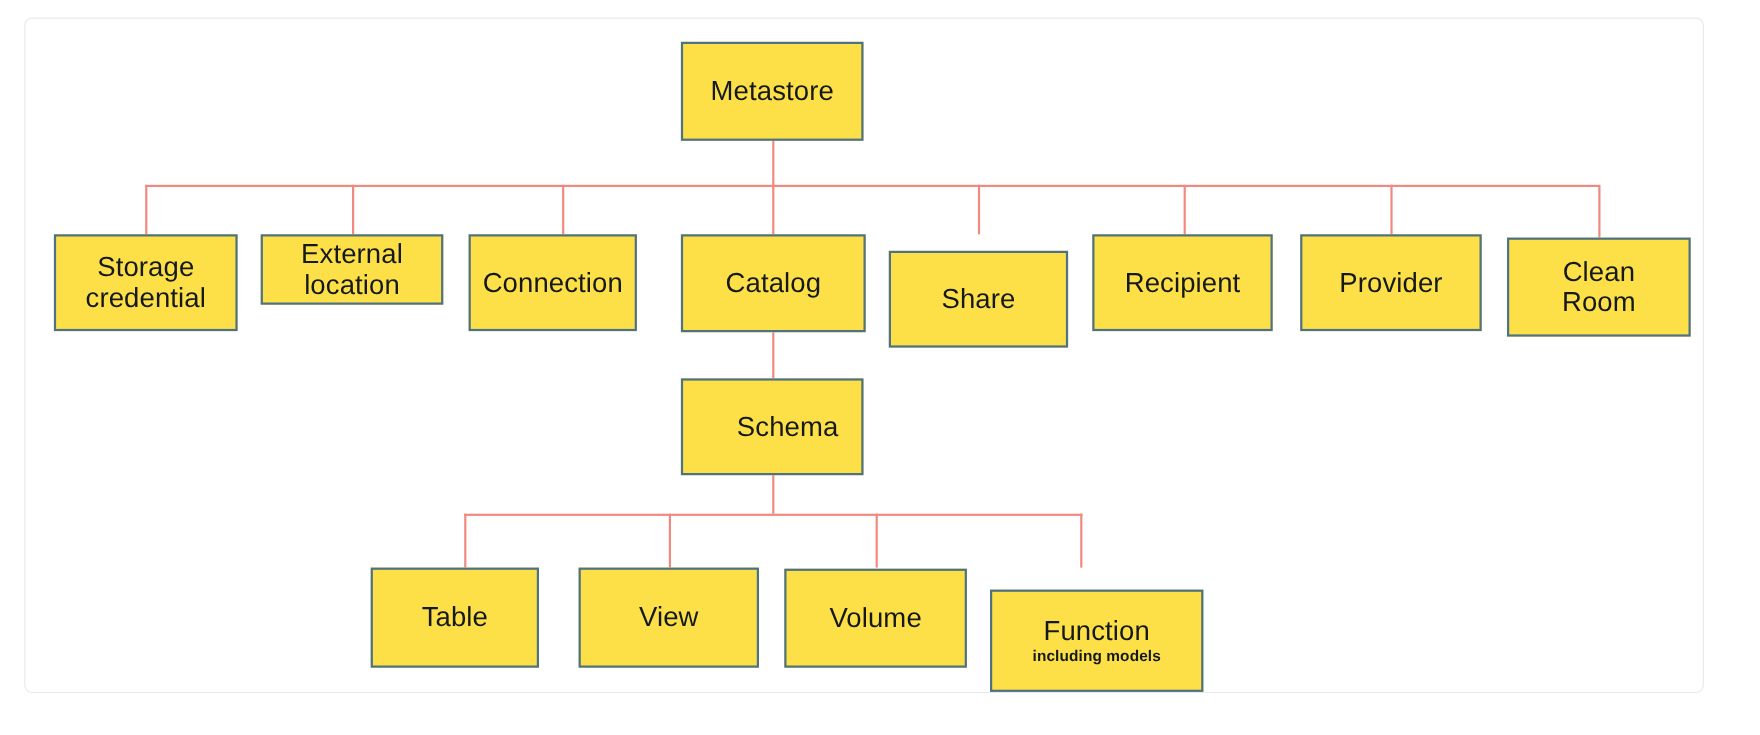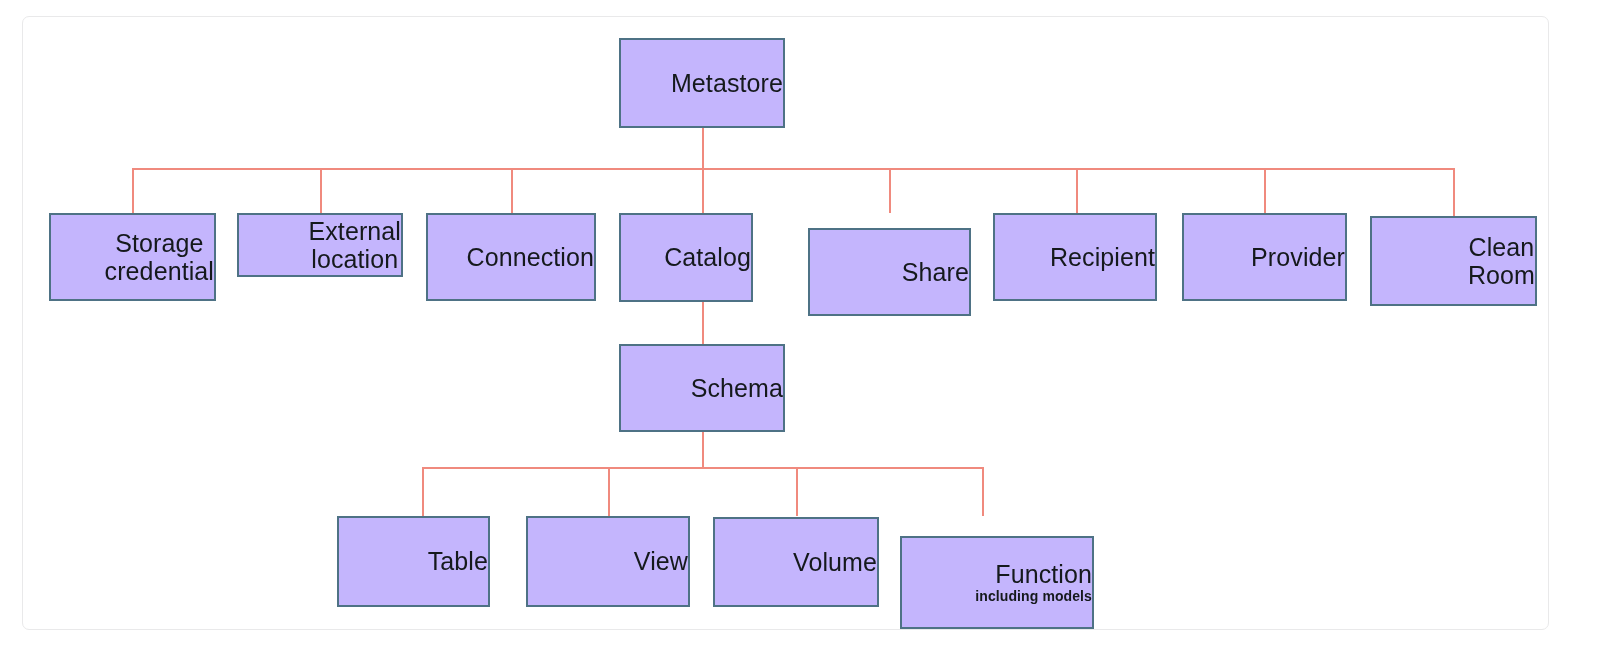--- a/index.html
+++ b/index.html
@@ -33,25 +33,25 @@
     position: absolute;
     background: #f08a7e;
   }
   .conn.h { height: 2px; }
   .conn.v { width: 2px; }
 
   
   .node {
     position: absolute;
     box-sizing: border-box;
-    background: #c4b5fd;
+    background: #fde047;
     border: 2px solid #4e7285;
     display: flex;
     flex-direction: column;
-    align-items: flex-end;
+    align-items: center;
     justify-content: center;
     text-align: center;
     color: #15191c;
     line-height: 1.14;
   }
   .node .label {
     font-size: 25px;
     font-weight: 400;
     letter-spacing: 0.1px;
     white-space: pre-line;
@@ -99,25 +99,25 @@
     <div class="node" style="left:26px; top:196px; width:167px; height:88px;">
       <span class="label">Storage
 credential</span>
     </div>
 
     <div class="node" style="left:214px; top:196px; width:166px; height:64px;">
       <span class="label">External
 location</span>
     </div>
 
-    <div class="node" style="left:403px; top:196px; width:170px; height:88px;">
+    <div class="node" style="left:403px; top:196px; width:153px; height:88px;">
       <span class="label">Connection</span>
     </div>
 
-    <div class="node" style="left:596px; top:196px; width:134px; height:89px;">
+    <div class="node" style="left:596px; top:196px; width:168px; height:89px;">
       <span class="label">Catalog</span>
     </div>
 
     <div class="node" style="left:785px; top:196px; width:163px; height:88px;margin-top:15px;">
       <span class="label">Share</span>
     </div>
 
     <div class="node" style="left:970px; top:196px; width:164px; height:88px;">
       <span class="label">Recipient</span>
     </div>

